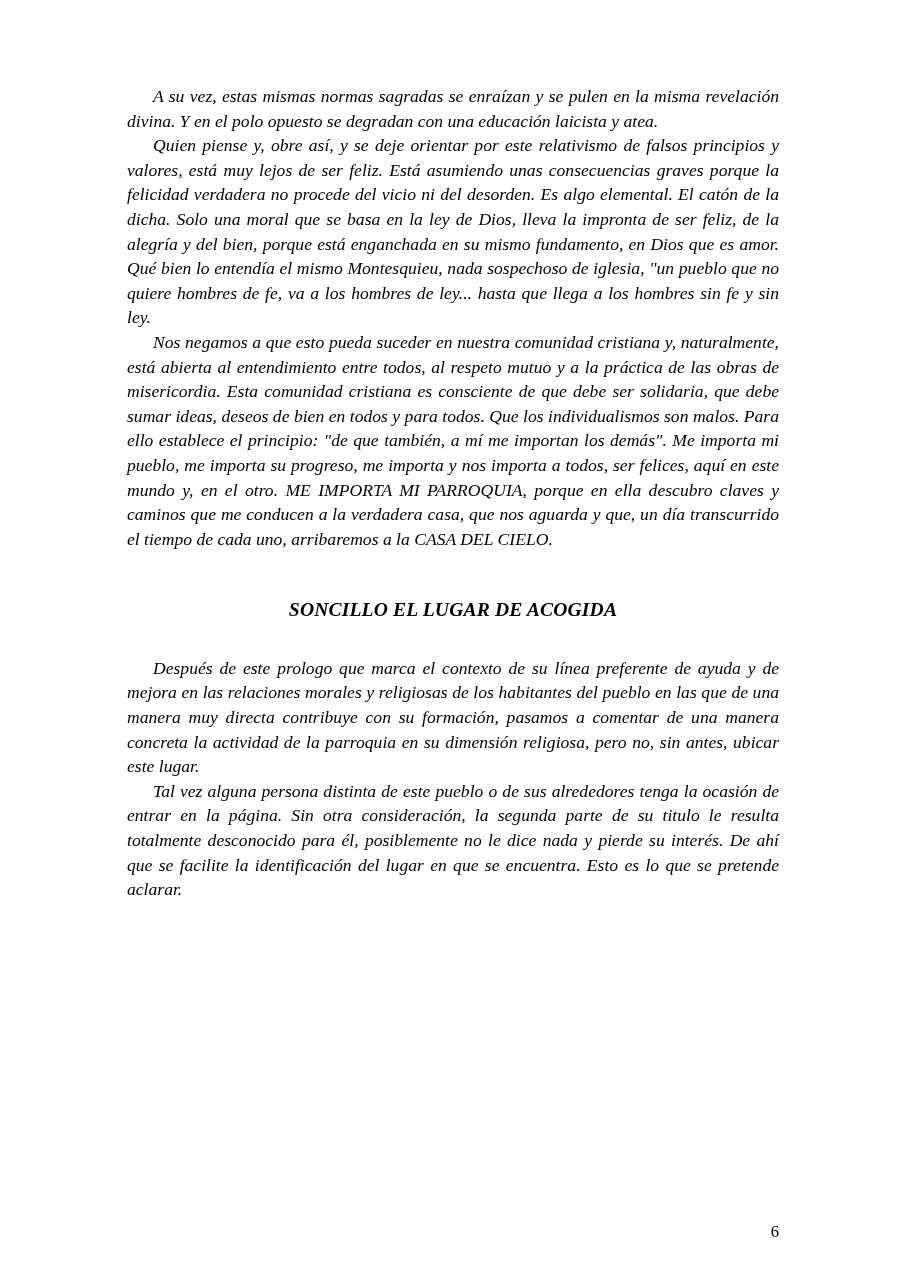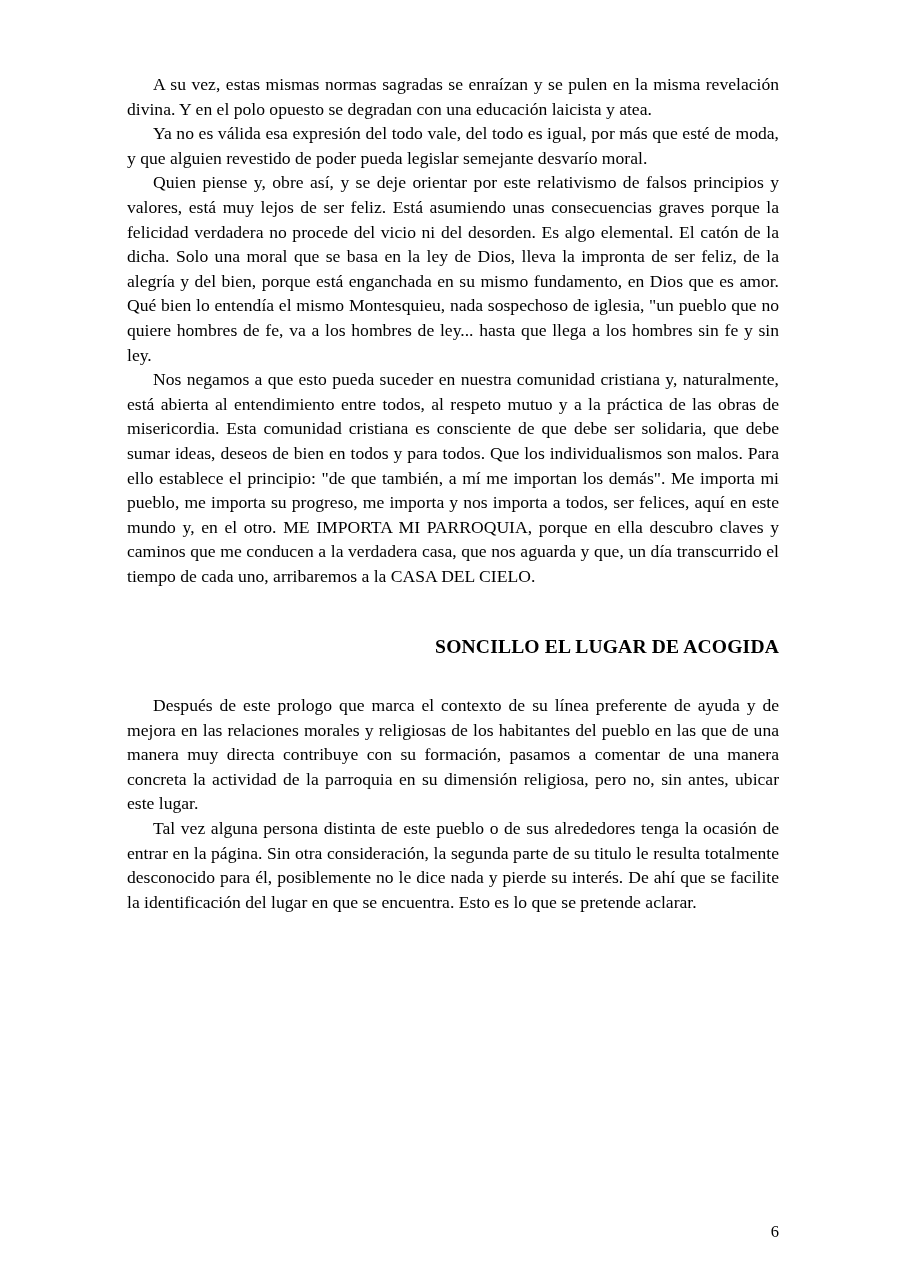--- a/index.html
+++ b/index.html
@@ -17,40 +17,41 @@
     background: #ffffff;
     overflow: hidden;
     font-family: "Liberation Serif", "DejaVu Serif", serif;
     color: #000000;
     -webkit-font-smoothing: antialiased;
   }
 
   .text-column {
     position: absolute;
     left: 127px;
-    top: 72px;
+    top: 84px;
     width: 652px;
+    font-style: italic;
   }
 
   p.body-para {
     margin: 0;
     font-size: 17.6px;
     line-height: 24.6px;
     text-align: justify;
     text-justify: inter-word;
     text-indent: 26px;
     hyphens: none;
   }
 
   h2.section-heading {
     margin: 0;
     font-size: 19.6px;
     line-height: 24.6px;
     font-weight: bold;
-    text-align: right;
+    text-align: center;
     text-indent: 0;
     letter-spacing: 0.15px;
   }
 
   .gap-before-heading { height: 47px; }
   .gap-after-heading  { height: 33px; }
 
   .page-number {
     position: absolute;
     left: 0;
@@ -63,21 +64,20 @@
 </style>
 </head>
 <body>
 
 <div class="page">
 
   <div class="text-column">
 
     <p class="body-para">A su vez, estas mismas normas sagradas se enraízan y se pulen  en la misma revelación divina. Y en el polo opuesto se degradan con una educación laicista y atea.</p>
 
-    <p class="body-para">Ya no es válida esa expresión del todo vale, del todo es igual, por más que esté de moda, y que alguien revestido de poder pueda legislar semejante desvarío moral.</p>
 
     <p class="body-para">Quien piense y, obre así, y se deje orientar por este relativismo de falsos principios y valores, está muy lejos de ser feliz. Está asumiendo unas consecuencias graves porque la felicidad verdadera  no procede  del vicio ni del desorden. Es algo elemental. El catón de la dicha. Solo una moral que se basa en la ley de Dios, lleva la impronta de ser feliz, de la alegría y del bien, porque está enganchada en su mismo fundamento, en Dios que es amor. Qué bien lo entendía el mismo Montesquieu, nada sospechoso de iglesia, "un pueblo que no quiere hombres de fe, va a los hombres de ley... hasta que llega a los hombres sin fe y sin ley.</p>
 
     <p class="body-para">Nos negamos a que esto pueda suceder en nuestra comunidad cristiana y, naturalmente, está abierta al entendimiento entre todos, al respeto mutuo y a la práctica de las obras de misericordia. Esta comunidad cristiana es consciente de que debe ser solidaria, que debe sumar ideas, deseos de bien en todos y para todos. Que los individualismos son malos. Para ello establece el principio: "de que también, a mí me importan los demás". Me importa mi pueblo, me importa su progreso, me importa y nos importa a todos, ser felices, aquí en este mundo y, en el otro. ME IMPORTA MI PARROQUIA, porque en ella descubro claves y caminos que me conducen a la verdadera casa, que nos aguarda y que, un día transcurrido el tiempo de cada uno, arribaremos a la CASA DEL CIELO.</p>
 
     <div class="gap-before-heading"></div>
 
     <h2 class="section-heading">SONCILLO EL LUGAR DE ACOGIDA</h2>
 
     <div class="gap-after-heading"></div>

